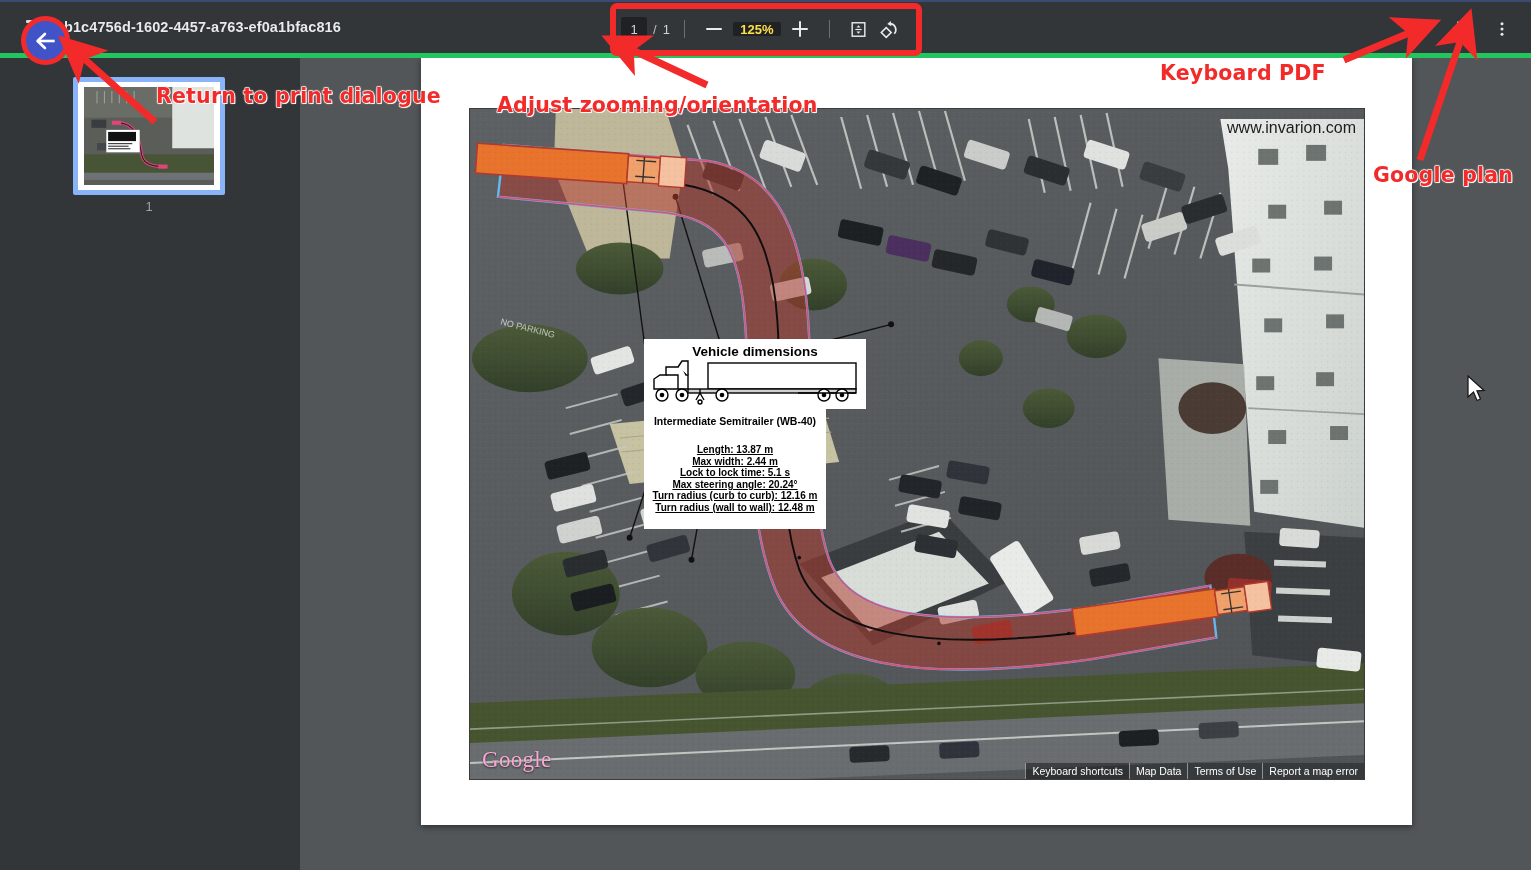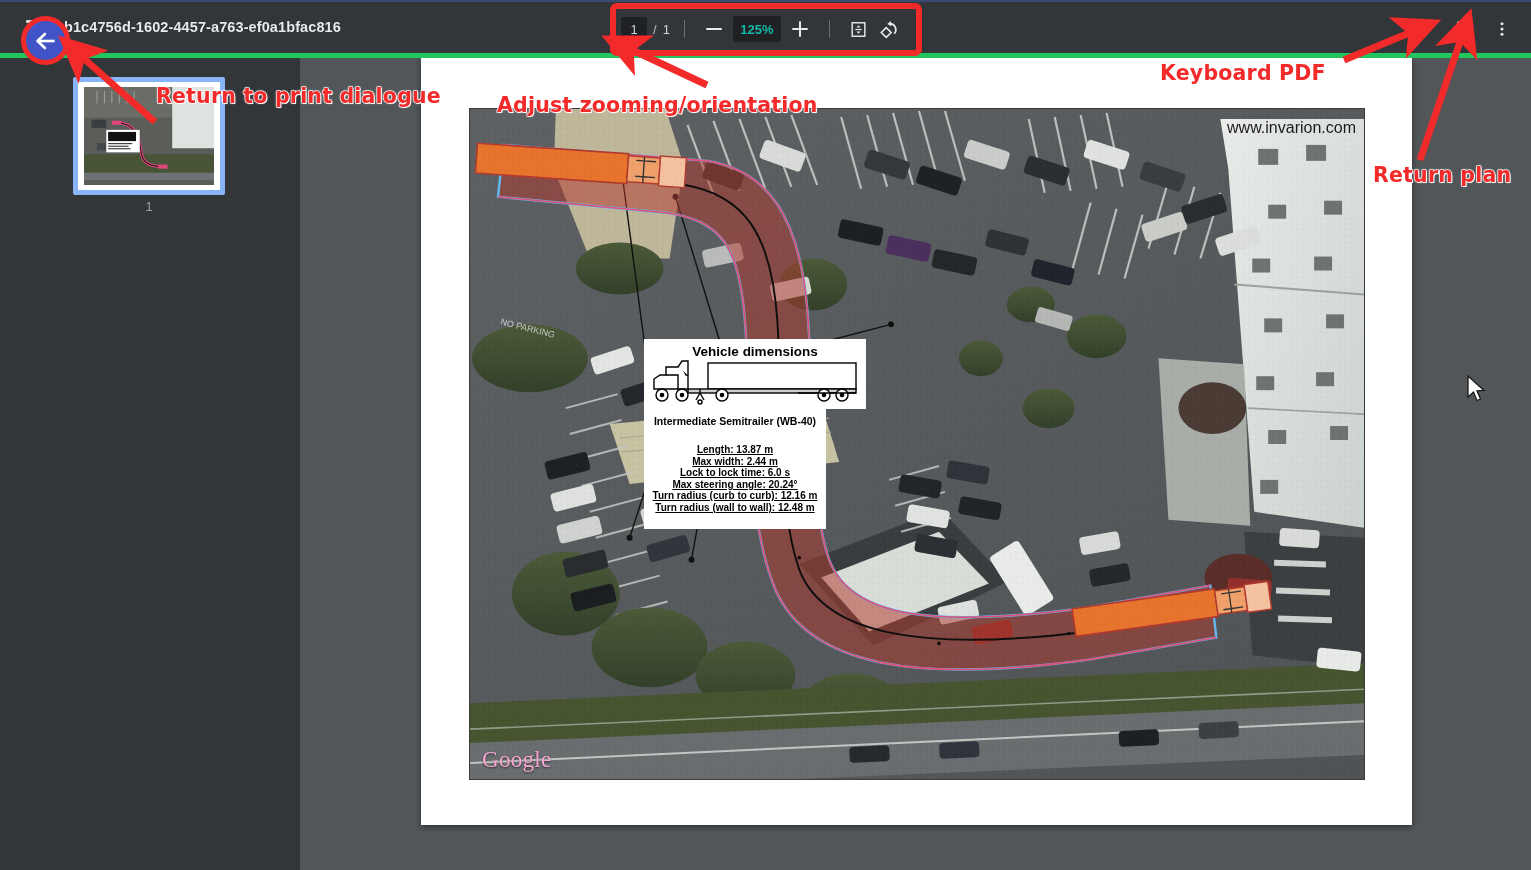--- a/index.html
+++ b/index.html
@@ -50,23 +50,23 @@
     font-size:13px; color:#cfd3d6; margin-left:9px;
   }
   .slash{ margin:0 6px; font-size:13px; color:#b9bdc0;}
   .total{ font-size:13px; color:#cfd3d6;}
   .vsep{ width:1px; height:18px; background:#6b6f73; margin:0 14px;}
   .tbtn{
     width:30px;height:30px;display:flex;align-items:center;justify-content:center;
     border-radius:50%; cursor:pointer; color:#e8eaed;
   }
   .zoombox{
-    height:26px; min-width:48px; padding:0 7px; background:#202124;
+    height:14px; min-width:48px; padding:0 7px; background:#202124;
     border-radius:2px; display:flex;align-items:center;justify-content:center;
-    font-size:13px;font-weight:bold;color:#14b8a6; margin:0 4px;
+    font-size:13px;font-weight:bold;color:#fde047; margin:0 4px;
   }
   .minus{ width:16px;height:2.5px;background:#e8eaed;border-radius:1px;}
   .plus{ position:relative;width:16px;height:16px;}
   .plus:before,.plus:after{content:"";position:absolute;background:#e8eaed;border-radius:1px;}
   .plus:before{left:0;top:6.8px;width:16px;height:2.5px;}
   .plus:after{top:0;left:6.8px;height:16px;width:2.5px;}
 
   
   #right-tools{
     position:absolute; right:14px; top:8px; height:42px;
@@ -445,27 +445,33 @@
           <circle cx="194" cy="36" r="2.3" fill="#000"></circle>
         </g>
         <line x1="150" y1="34" x2="208" y2="34" stroke="#000" stroke-width="1.6"></line>
       </svg>
     </div>
 
     <div id="callout-body">
       <div class="cb-sub">Intermediate Semitrailer (WB-40)</div>
       <div class="cb-line">Length: 13.87 m</div>
       <div class="cb-line">Max width: 2.44 m</div>
-      <div class="cb-line">Lock to lock time: 6.0 s</div>
+      <div class="cb-line">Lock to lock time: 5.1 s</div>
       <div class="cb-line">Max steering angle: 20.24°</div>
       <div class="cb-line">Turn radius (curb to curb): 12.16 m</div>
       <div class="cb-line">Turn radius (wall to wall): 12.48 m</div>
     </div>
 
     <div id="glogo">Google</div>
+    <div id="attr">
+      <span>Keyboard shortcuts</span>
+      <span>Map Data</span>
+      <span>Terms of Use</span>
+      <span>Report a map error</span>
+    </div>
   </div>
 </div>
 
 <div id="topbar">
   <div id="topbar-accent"></div>
 
   <div id="hamburger">
     <i></i>
     <i></i>
     <i></i>
@@ -534,21 +540,21 @@
 <div id="back-ring">
   <svg width="26" height="26" viewBox="0 0 24 24">
     <path d="M20 12 L5 12" stroke="#fff" stroke-width="2.4"></path>
     <path d="M11 5.5 L4.2 12 L11 18.5" fill="none" stroke="#fff" stroke-width="2.4" stroke-linejoin="round" stroke-linecap="round"></path>
   </svg>
 </div>
 
 <div class="anno-text" style="left:156px; top:84px;">Return to print dialogue</div>
 <div class="anno-text" style="left:497px; top:93px;">Adjust zooming/orientation</div>
 <div class="anno-text" style="left:1160px; top:61px;">Keyboard PDF</div>
-<div class="anno-text" style="left:1373px; top:163px;">Return plan</div>
+<div class="anno-text" style="left:1373px; top:163px;">Google plan</div>
 
 <svg class="anno-arrow" style="left:0;top:0;width:1531px;height:870px;">
   <defs>
     <marker id="ah" markerWidth="7" markerHeight="7" refX="2.6" refY="3.2" orient="auto">
       <path d="M0,0 L6.8,3.2 L0,6.4 L1.7,3.2 Z" fill="#f32a2a"></path>
     </marker>
   </defs>
 
   <path d="M155,122 L80,55" stroke="#f32a2a" stroke-width="7" fill="none" marker-end="url(#ah)"></path>
 

